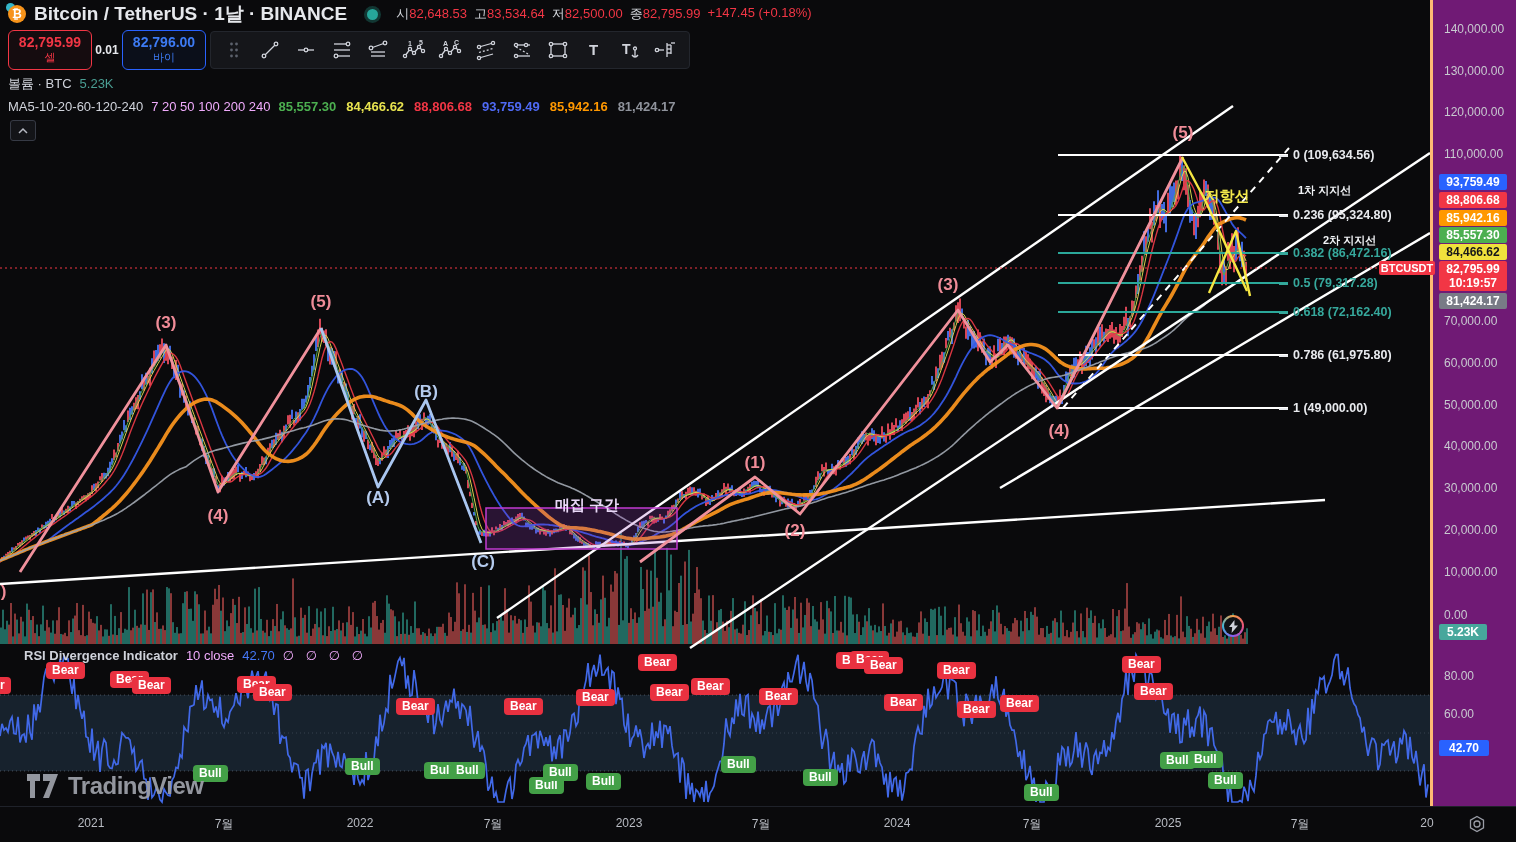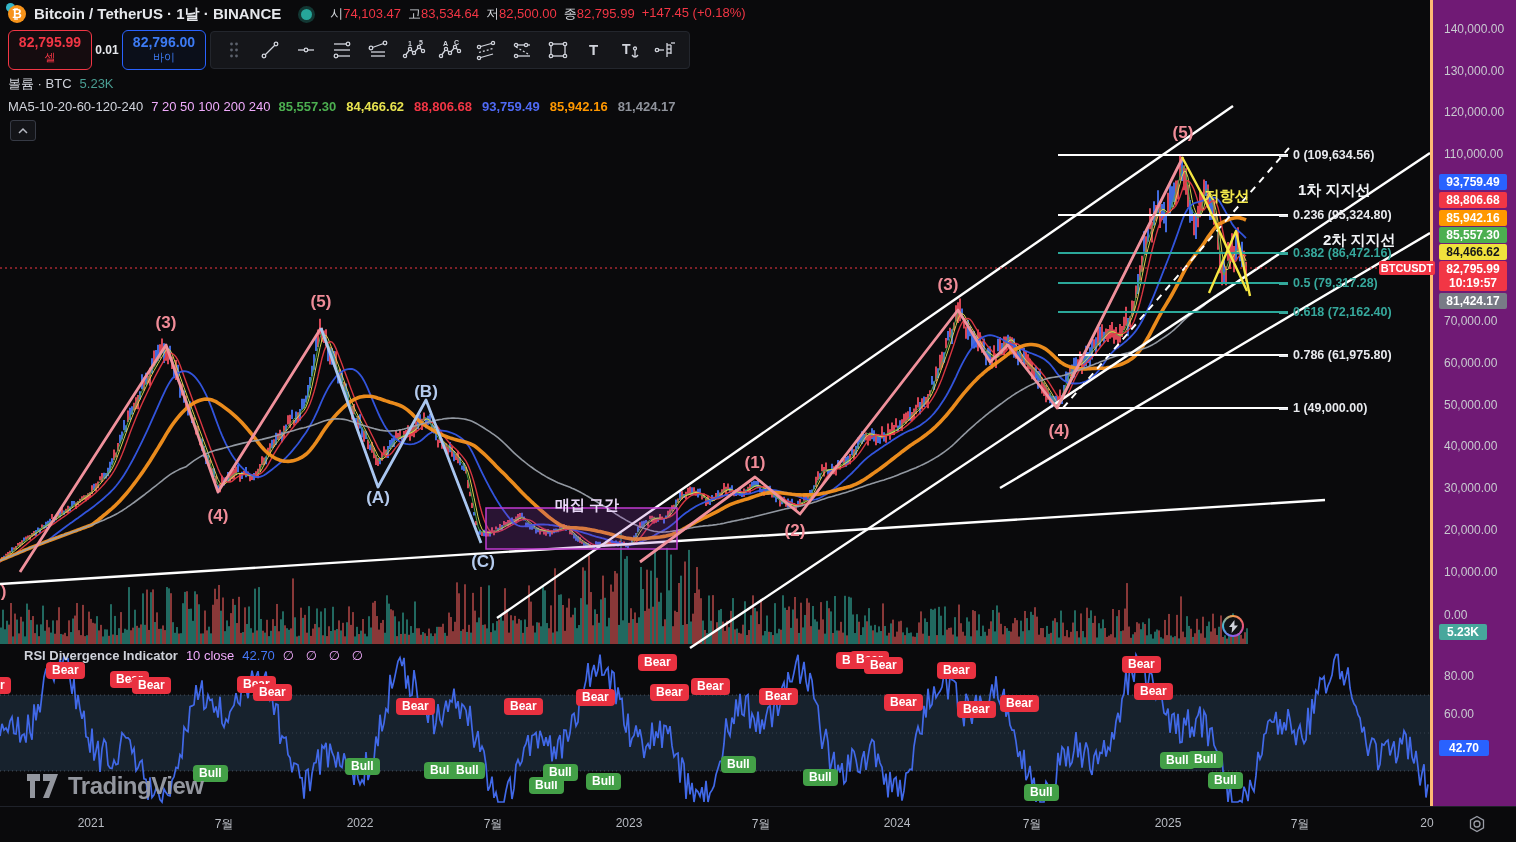--- a/index.html
+++ b/index.html
@@ -5,21 +5,21 @@
   html,body{margin:0;padding:0;background:#0a0a0c;}
   body{width:1516px;height:842px;position:relative;overflow:hidden;
        font-family:"Liberation Sans","DejaVu Sans",sans-serif;color:#d1d4dc;}
   #stage{position:absolute;inset:0;}
   svg text{font-family:"Liberation Sans","DejaVu Sans",sans-serif;}
   
   .hdr{position:absolute;left:8px;top:4px;height:20px;display:flex;align-items:center;gap:8px;z-index:5;}
   .coin{width:18px;height:18px;border-radius:50%;background:#f7931a;color:#fff;font-size:12px;font-weight:bold;
         display:flex;align-items:center;justify-content:center;position:relative;}
   .coin:before{content:"";position:absolute;left:-2px;top:-2px;width:9px;height:9px;border-radius:50%;background:#35b6c9;z-index:-1;}
-  .title{font-size:15px;font-weight:bold;color:#e6e8ec;white-space:nowrap;}
+  .title{font-size:19px;font-weight:bold;color:#e6e8ec;white-space:nowrap;}
   .statusdot{width:11px;height:11px;border-radius:50%;background:#26a69a;box-shadow:0 0 0 3px #123733;margin-left:12px;}
   .ohlc{display:flex;gap:7px;font-size:13px;margin-left:10px;white-space:nowrap;}
   .ohlc .lab{color:#d5d8de;}
   .ohlc .val{color:#f23645;}
   
   .trade{position:absolute;left:8px;top:30px;display:flex;align-items:center;z-index:5;}
   .tbtn{width:82px;height:38px;border-radius:6px;display:flex;flex-direction:column;align-items:center;justify-content:center;line-height:15px;cursor:pointer;}
   .sell{border:1px solid #f23645;color:#f23645;background:rgba(242,54,69,.05);}
   .buy{border:1px solid #2962ff;color:#3d7bf5;background:rgba(41,98,255,.06);}
   .tbtn .p{font-size:14px;font-weight:bold;}
@@ -36,21 +36,21 @@
   .row{position:absolute;left:8px;display:flex;gap:8px;align-items:baseline;font-size:13px;z-index:5;white-space:nowrap;}
   .dim{color:#f0abfc;}
   .collapse{position:absolute;left:10px;top:120px;width:24px;height:19px;border:1px solid #363a45;border-radius:3px;
             display:flex;align-items:center;justify-content:center;z-index:5;cursor:pointer;background:#131418;}
   
   .lbl{position:absolute;transform:translate(-50%,-50%);font-weight:bold;white-space:nowrap;z-index:4;}
   .lbl.pink{color:#f08c98;font-size:17px;}
   .lbl.blue{color:#b5cbee;font-size:17px;}
   .lbl.yellow{color:#f3e94a;font-size:15px;}
   .lbl.boxlabel{color:#ead9f8;font-size:15px;}
-  .lbl.ksupport{color:#f2f4f7;font-size:15px;transform:translate(0,-50%);}
+  .lbl.ksupport{color:#f2f4f7;font-size:11px;transform:translate(0,-50%);}
   .fib{position:absolute;transform:translate(0,-50%);font-size:12.5px;font-weight:bold;white-space:nowrap;z-index:4;}
   .fib:before{content:"";position:absolute;left:-14px;top:50%;width:9px;border-top:2px solid currentColor;}
   .fib.white{color:#e8eaee;}
   .fib.teal{color:#36a89c;}
   
   .sig{position:absolute;font-size:12px;font-weight:bold;color:#fff;border-radius:4px;padding:1px 6px;z-index:4;line-height:15px;}
   .sig.bear{background:#e93140;}
   .sig.bull{background:#43a047;}
   .rsihdr{position:absolute;left:24px;top:648px;display:flex;gap:8px;align-items:baseline;font-size:13px;z-index:4;white-space:nowrap;}
   .rsihdr .t{color:#cfd2da;font-weight:bold;}
@@ -74,21 +74,21 @@
 </head>
 <body>
 
 <div id="stage">
 
   <div class="hdr">
     <div class="coin">₿</div>
     <div class="title">Bitcoin / TetherUS · 1날 · BINANCE</div>
     <div class="statusdot"></div>
     <div class="ohlc" id="ohlc">
-        <span><span class="lab">시</span><span class="val">74,103.47</span></span>
+        <span><span class="lab">시</span><span class="val">82,648.53</span></span>
         <span><span class="lab">고</span><span class="val">83,534.64</span></span>
         <span><span class="lab">저</span><span class="val">82,500.00</span></span>
         <span><span class="lab">종</span><span class="val">82,795.99</span></span>
         <span class="val">+147.45 (+0.18%)</span>
       </div>
   </div>
 
   <div class="trade">
     <div class="tbtn sell">
       <span class="p">82,795.99</span>

